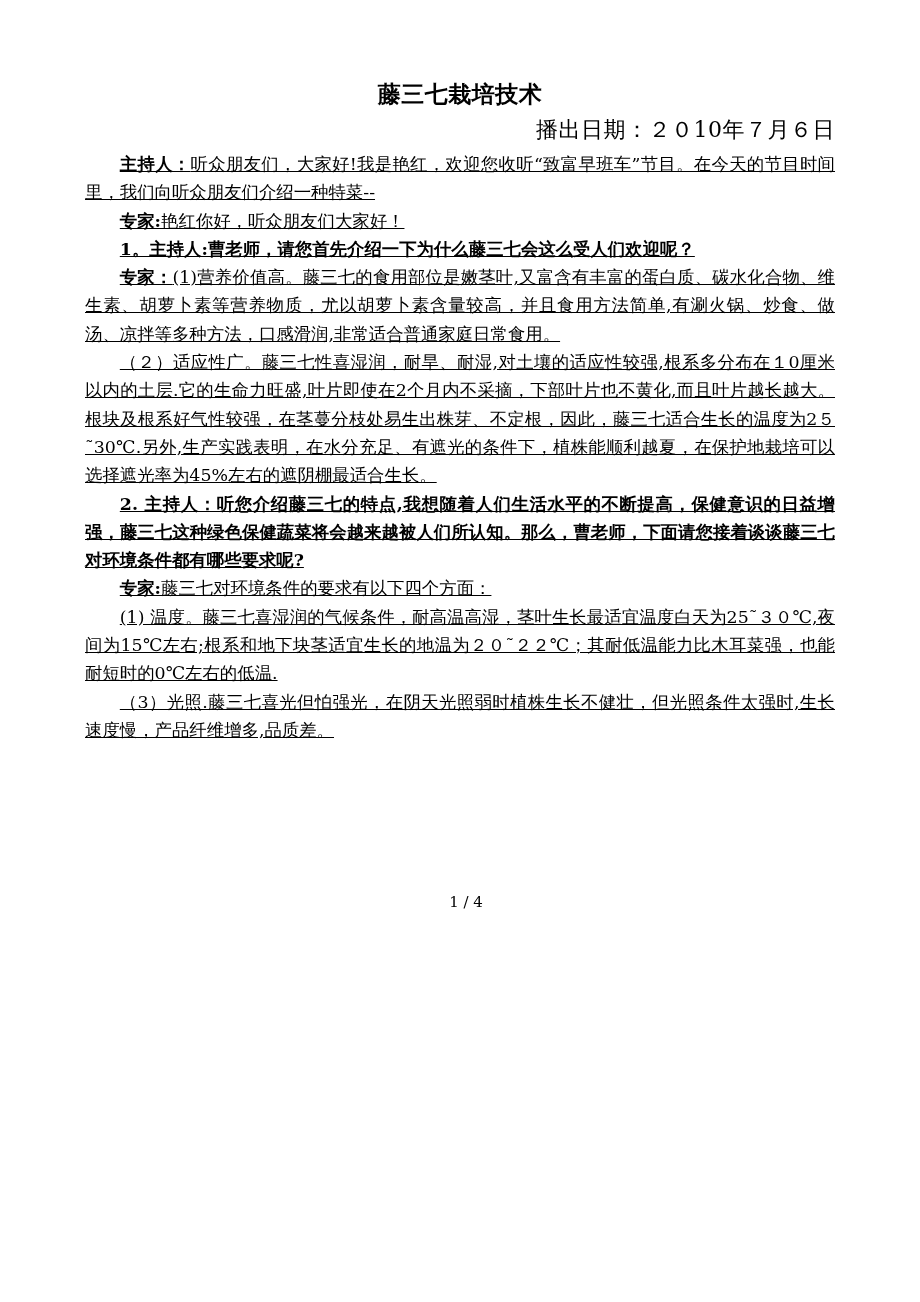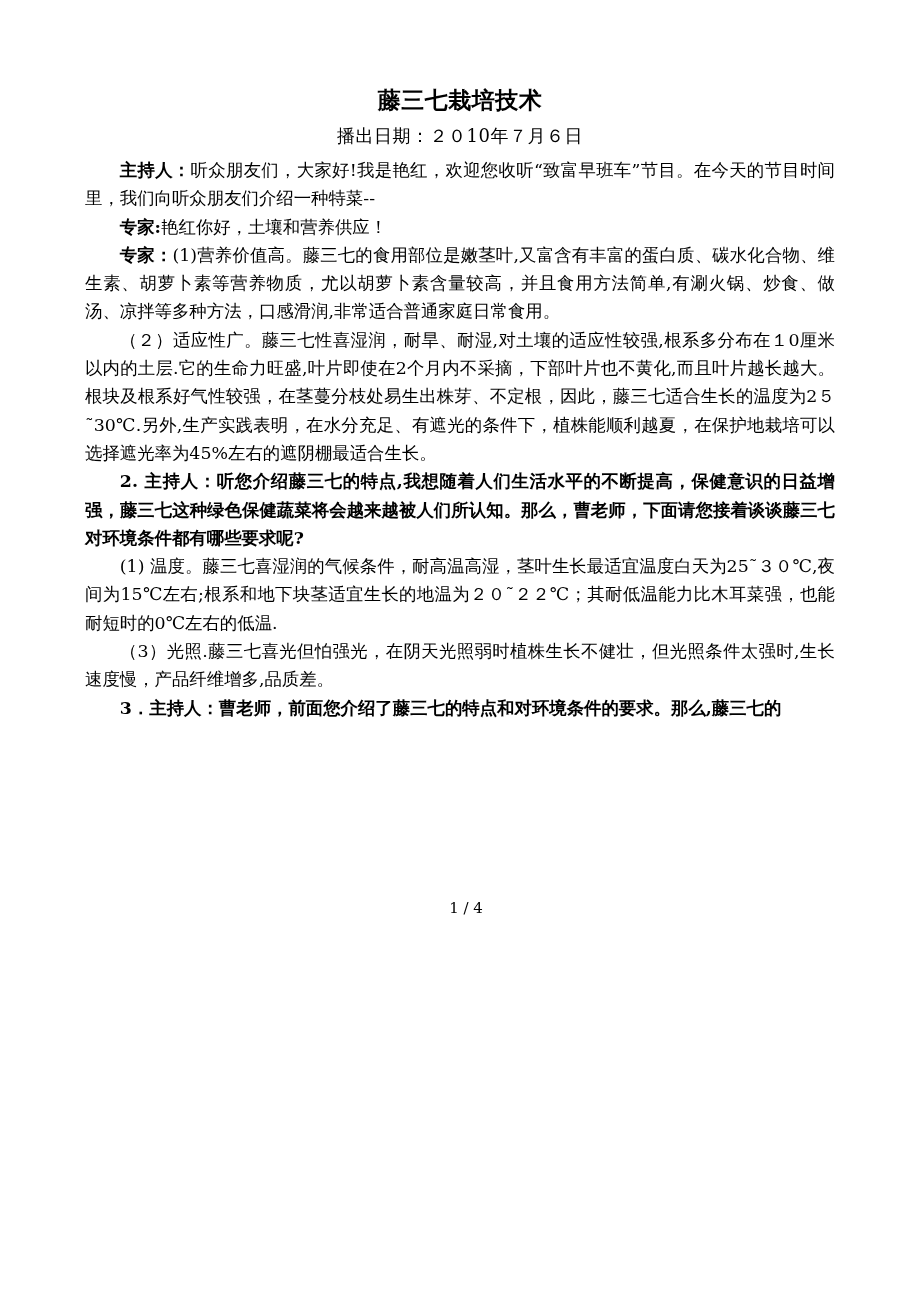--- a/index.html
+++ b/index.html
@@ -14,51 +14,51 @@
     font-family: "DejaVu Serif", "Liberation Serif", serif;
     color: #000000;
     -webkit-font-smoothing: antialiased;
   }
   .page {
     position: relative;
     width: 920px;
     height: 948px;
     box-sizing: border-box;
     padding: 78px 85px 0 85px;
-    margin-top: 6px;
   }
   .doc-title {
     text-align: center;
     font-size: 23px;
     font-weight: bold;
     line-height: 32px;
     letter-spacing: 0.5px;
     margin: 0 0 6px 0;
   }
   .doc-subtitle {
-    text-align: center;
-    font-size: 18px;
+    text-align: right;
+    font-size: 22px;
     font-weight: normal;
     line-height: 28px;
     letter-spacing: 0.5px;
     margin: 0 0 6px 0;
   }
   .body-block {
     font-size: 17.4px;
     line-height: 28.3px;
     text-align: justify;
     text-justify: inter-ideograph;
     letter-spacing: 0px;
   }
   p.para {
     margin: 0;
     padding: 0;
   }
   p.indent {
     text-indent: 2em;
+    text-decoration: underline;
   }
   p.noindent {
     text-indent: 0;
   }
   .b {
     font-weight: bold;
   }
   p.bold-para {
     font-weight: bold;
   }
@@ -76,24 +76,25 @@
 <body>
 
 <div class="page">
 
   <h1 class="doc-title">藤三七栽培技术</h1>
 
   <div class="doc-subtitle">播出日期：２０10年７月６日</div>
 
   <div class="body-block" id="body-block">
       <p class="para indent"><span class="b">主持人：</span><span>听众朋友们，大家好!我是艳红，欢迎您收听“致富早班车”节目。在今天的节目时间里，我们向听众朋友们介绍一种特菜--</span></p>
-      <p class="para indent"><span class="b">专家:</span><span>艳红你好，土壤和营养供应！</span></p>
+      <p class="para indent"><span class="b">专家:</span><span>艳红你好，听众朋友们大家好！</span></p>
+      <p class="para indent bold-para"><span>1。主持人:曹老师，请您首先介绍一下为什么藤三七会这么受人们欢迎呢？</span></p>
       <p class="para indent"><span class="b">专家：</span><span>(1)营养价值高。藤三七的食用部位是嫩茎叶,又富含有丰富的蛋白质、碳水化合物、维生素、胡萝卜素等营养物质，尤以胡萝卜素含量较高，并且食用方法简单,有涮火锅、炒食、做汤、凉拌等多种方法，口感滑润,非常适合普通家庭日常食用。</span></p>
       <p class="para indent"><span>（２）适应性广。藤三七性喜湿润，耐旱、耐湿,对土壤的适应性较强,根系多分布在１0厘米以内的土层.它的生命力旺盛,叶片即使在2个月内不采摘，下部叶片也不黄化,而且叶片越长越大。根块及根系好气性较强，在茎蔓分枝处易生出株芽、不定根，因此，藤三七适合生长的温度为2５˜30℃.另外,生产实践表明，在水分充足、有遮光的条件下，植株能顺利越夏，在保护地栽培可以选择遮光率为45%左右的遮阴棚最适合生长。</span></p>
       <p class="para indent bold-para"><span>2. 主持人：听您介绍藤三七的特点,我想随着人们生活水平的不断提高，保健意识的日益增强，藤三七这种绿色保健蔬菜将会越来越被人们所认知。那么，曹老师，下面请您接着谈谈藤三七对环境条件都有哪些要求呢?</span></p>
+      <p class="para indent"><span class="b">专家:</span><span>藤三七对环境条件的要求有以下四个方面：</span></p>
       <p class="para indent"><span>(1) 温度。藤三七喜湿润的气候条件，耐高温高湿，茎叶生长最适宜温度白天为25˜３０℃,夜间为15℃左右;根系和地下块茎适宜生长的地温为２０˜２２℃；其耐低温能力比木耳菜强，也能耐短时的0℃左右的低温.</span></p>
       <p class="para indent"><span>（3）光照.藤三七喜光但怕强光，在阴天光照弱时植株生长不健壮，但光照条件太强时,生长速度慢，产品纤维增多,品质差。</span></p>
-      <p class="para indent bold-para"><span>3．主持人：曹老师，前面您介绍了藤三七的特点和对环境条件的要求。那么,藤三七的</span></p>
     </div>
 
   <div class="footer">1 / 4</div>
 
 </div>
 
 </body></html>

